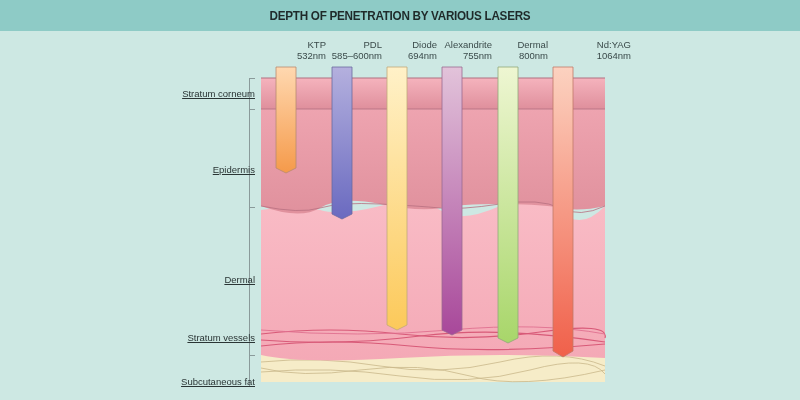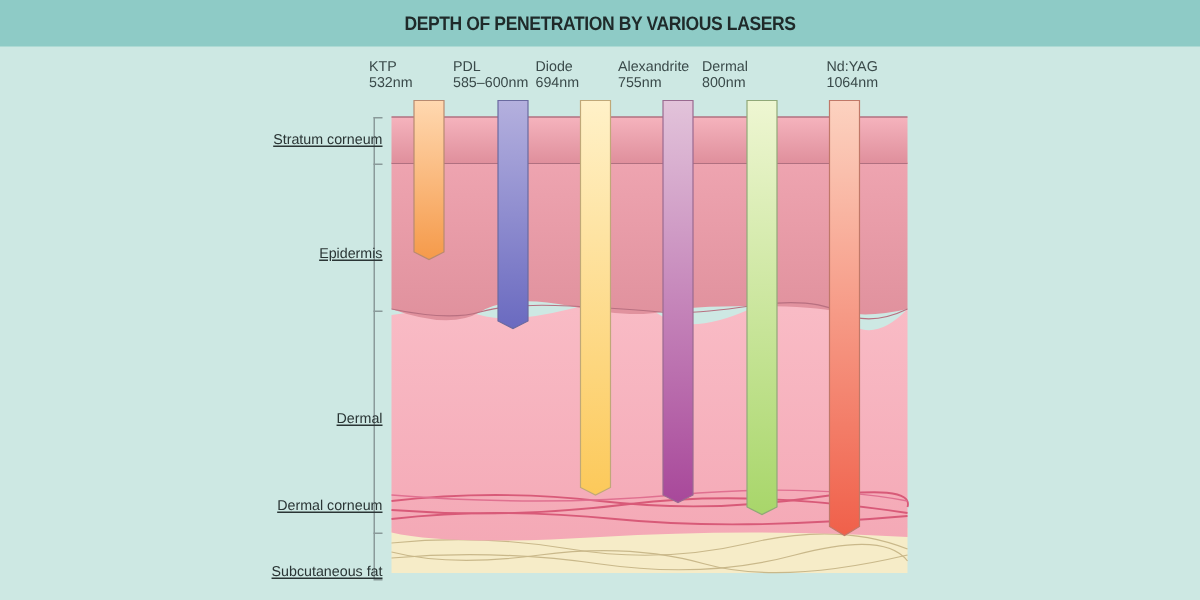--- a/index.html
+++ b/index.html
@@ -1,19 +1,19 @@
 <!DOCTYPE html>
 <html><head>
 <meta charset="utf-8">
 <style>
   html, body { margin:0; padding:0; }
   body { width:800px; height:400px; background:#cde8e3; position:relative; overflow:hidden; font-family:"Liberation Sans", sans-serif; }
   .header { position:absolute; left:0; top:0; width:800px; height:31px; background:#8ecbc6; }
   .title { position:absolute; left:0; top:8px; width:800px; text-align:center; font-family:"Liberation Sans", sans-serif; font-weight:bold; font-size:13px; letter-spacing:-0.3px; color:#1f2a2a; transform:scaleX(0.9); }
-  .laser-label { position:absolute; top:39px; width:80px; margin-left:-40px; text-align:left; font-size:9.5px; line-height:11px; color:#3a4a4a; }
+  .laser-label { position:absolute; top:39px; width:80px; margin-left:-40px; text-align:right; font-size:9.5px; line-height:11px; color:#3a4a4a; }
   .layer-label { position:absolute; right:545px; font-size:9.5px; color:#2a3535; white-space:nowrap;text-decoration:underline; }
   .bracket { position:absolute; left:249px; width:1px; background:#8a9a9a; }
   .tick { position:absolute; left:249px; width:6px; height:1px; background:#8a9a9a; }
   svg { position:absolute; left:0; top:0; }
 </style>
 </head>
 <body>
 
 <div class="header"></div>
 <div class="title">DEPTH OF PENETRATION BY VARIOUS LASERS</div>
@@ -125,14 +125,14 @@
 <div class="bracket" style="top:78px;height:308px"></div>
 <div class="tick" style="top:78px"></div>
 <div class="tick" style="top:109px"></div>
 <div class="tick" style="top:207px"></div>
 <div class="tick" style="top:355px"></div>
 <div class="tick" style="top:386px"></div>
 
 <div class="layer-label" style="top:88px">Stratum corneum</div>
 <div class="layer-label" style="top:164px">Epidermis</div>
 <div class="layer-label" style="top:274px">Dermal</div>
-<div class="layer-label" style="top:332px">Dermal corneum</div>
+<div class="layer-label" style="top:332px">Stratum vessels</div>
 <div class="layer-label" style="top:376px">Subcutaneous fat</div>
 
 </body></html>

